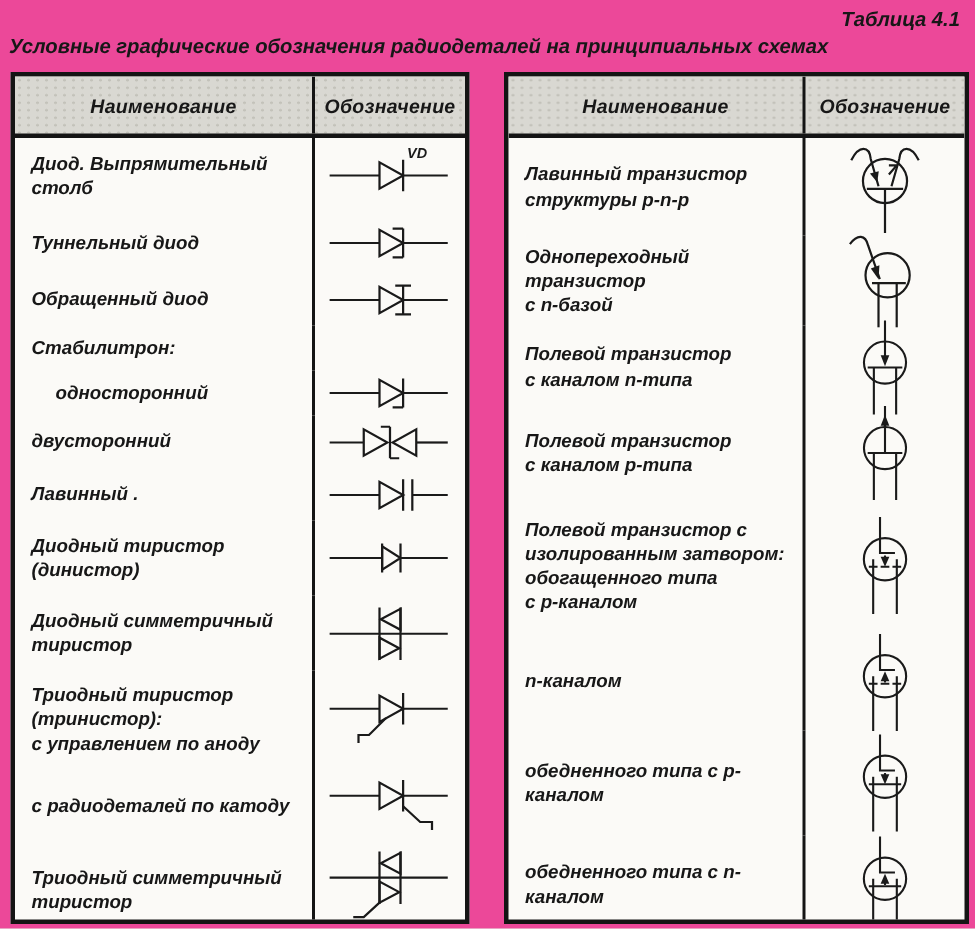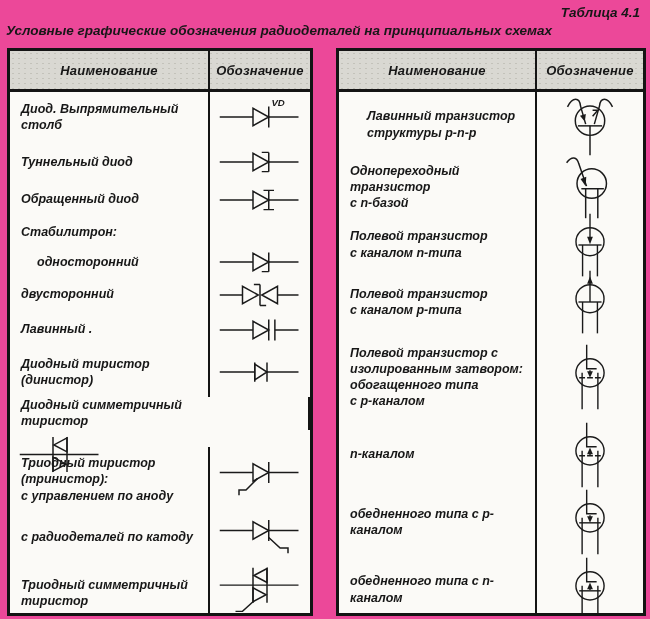--- a/index.html
+++ b/index.html
@@ -153,21 +153,21 @@
             <div class="cell-sym">
               <svg width="84" height="42" viewBox="0 0 96 48" xmlns="http://www.w3.org/2000/svg">
                 <line x1="2" y1="24" x2="42" y2="24" stroke="#1a1a1a" stroke-width="1.7" fill="none"></line>
                 <line x1="42" y1="13" x2="42" y2="35" stroke="#1a1a1a" stroke-width="1.7" fill="none"></line>
                 <polygon points="42,15 42,33 56,24" stroke="#1a1a1a" stroke-width="1.7" fill="none"></polygon>
                 <line x1="56" y1="13" x2="56" y2="35" stroke="#1a1a1a" stroke-width="1.7" fill="none"></line>
                 <line x1="56" y1="24" x2="92" y2="24" stroke="#1a1a1a" stroke-width="1.7" fill="none"></line>
               </svg>
             </div>
           </div>
-          <div class="trow" style="height: 50px; flex-direction: column;">
+          <div class="trow" style="height: 50px;">
             <div class="cell-name">Диодный симметричный
 тиристор</div>
             <div class="cell-sym">
               <svg width="84" height="49" viewBox="0 0 96 56" xmlns="http://www.w3.org/2000/svg">
                 <line x1="2" y1="28" x2="92" y2="28" stroke="#1a1a1a" stroke-width="1.7" fill="none"></line>
                 <line x1="40" y1="8" x2="40" y2="48" stroke="#1a1a1a" stroke-width="1.7" fill="none"></line>
                 <line x1="56" y1="8" x2="56" y2="48" stroke="#1a1a1a" stroke-width="1.7" fill="none"></line>
                 <polygon points="56,9 56,25 41,17" stroke="#1a1a1a" stroke-width="1.7" fill="none"></polygon>
                 <polygon points="40,31 40,47 55,39" stroke="#1a1a1a" stroke-width="1.7" fill="none"></polygon>
               </svg>
@@ -215,21 +215,21 @@
           </div>
         </div>
     </div>
 
     <div class="rtable right">
       <div class="thead">
         <div class="th name">Наименование</div>
         <div class="th sym">Обозначение</div>
       </div>
       <div class="tbody" id="right-body">
-          <div class="trow" style="height: 65px; padding-left: 17px;">
+          <div class="trow" style="height: 65px;">
             <div class="cell-name">Лавинный транзистор
 структуры p-n-p</div>
             <div class="cell-sym">
               <svg width="52" height="64" viewBox="0 0 60 74" xmlns="http://www.w3.org/2000/svg">
                 <circle cx="30" cy="32" r="17" stroke="#1a1a1a" stroke-width="1.7" fill="none"></circle>
                 <line x1="16" y1="38" x2="44" y2="38" stroke="#1a1a1a" stroke-width="1.7" fill="none"></line>
                 <line x1="30" y1="38" x2="30" y2="72" stroke="#1a1a1a" stroke-width="1.7" fill="none"></line>
                 <path d="M4,16 C10,4 18,5 19,15 L25,36" stroke="#1a1a1a" stroke-width="1.7" fill="none"></path>
                 <path d="M56,16 C50,4 42,5 41,15 L35,36" stroke="#1a1a1a" stroke-width="1.7" fill="none"></path>
                 <polygon points="24,33 25.2,24.4 18.4,26.3" fill="#1a1a1a" stroke="none"></polygon>

